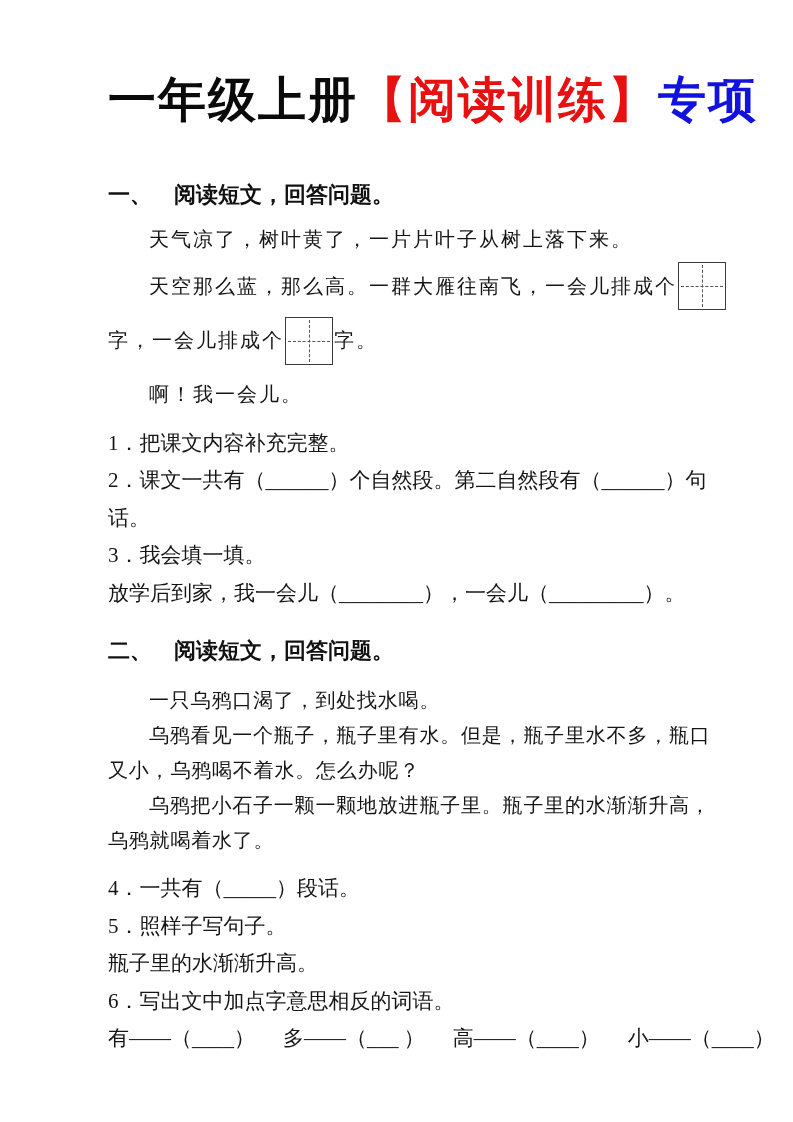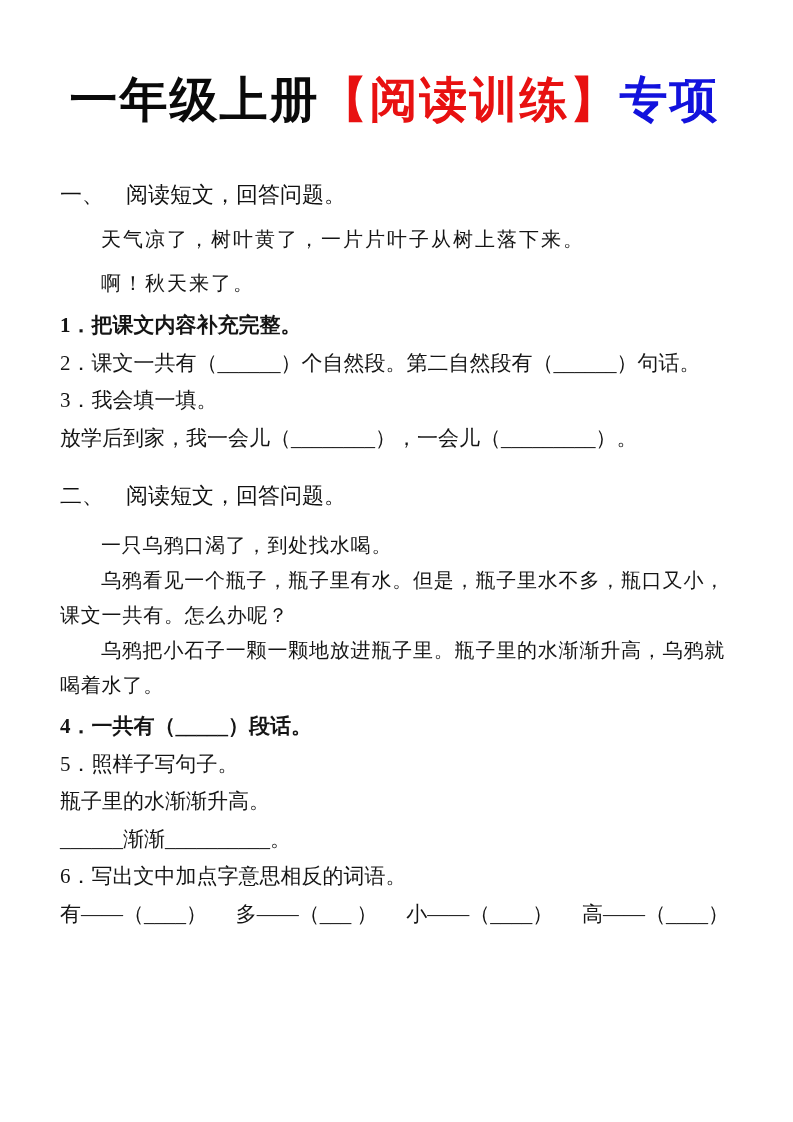--- a/index.html
+++ b/index.html
@@ -6,42 +6,42 @@
     margin: 0;
     padding: 0;
     background: #ffffff;
     color: #151515;
   }
   .page {
     position: relative;
     width: 793px;
     height: 1122px;
     box-sizing: border-box;
-    padding: 0 64px 0 60px;
+    padding: 0 64px 0 108px;
     background: #ffffff;
     overflow: hidden;
     font-family: "Liberation Serif", serif;
   }
   .title {
     margin: 70px 0 0 0;
     text-align: center;
     font-family: "Liberation Sans", sans-serif;
     font-weight: 900;
     font-size: 48px;
     line-height: 60px;
     letter-spacing: 2px;
     white-space: nowrap;
   }
   .t-black { color: #0a0a0a; }
   .t-red   { color: #e81111; }
   .t-blue  { color: #1212dd; }
 
   .sec-heading {
     font-family: "Liberation Sans", sans-serif;
-    font-weight: 400;
+    font-weight: 700;
     font-size: 22px;
     line-height: 38px;
     color: #111;
   }
   .sec-heading.first { margin-top: 46px; }
   .sec-heading.second { margin-top: 20px; }
 
   .passage-title {
     margin-top: 10px;
     text-align: center;
@@ -83,21 +83,21 @@
   .tzg .tzg-v {
     position: absolute;
     top: 2px; bottom: 2px; left: 50%;
     border-left: 1px dashed #555;
   }
 
   .q {
     font-size: 21px;
     line-height: 37.5px;
   }
-  .q.mtop { margin-top: 5px; font-weight: bold; }
+  .q.mtop { margin-top: 12px; }
 
   .q6-row {
     display: flex;
     gap: 28px;
     font-size: 21px;
     line-height: 37.5px;
     white-space: nowrap;
     justify-content: space-between;
   }
 </style>
@@ -108,40 +108,40 @@
 
   <div class="title">
     <span class="t-black">一年级上册</span><span class="t-red">【阅读训练】</span><span class="t-blue">专项</span>
   </div>
 
   <div class="sec-heading first">一、　阅读短文，回答问题。</div>
 
 
   <p class="passage s1 indent m6">天气凉了，树叶黄了，一片片叶子从树上落下来。</p>
 
+  <p class="passage s1 indent boxline"><span>天空那么蓝，那么高。一群大雁往南飞，一会儿排成个</span><span class="tzg"><span class="tzg-h"></span><span class="tzg-v"></span></span><span>字，一会儿排成个</span><span class="tzg"><span class="tzg-h"></span><span class="tzg-v"></span></span><span>字。</span></p>
 
-  <p class="passage s1 indent m6">啊！秋天来了。</p>
+  <p class="passage s1 indent m6">啊！我一会儿。</p>
 
   <p class="q mtop">1．把课文内容补充完整。</p>
   <p class="q">2．课文一共有（______）个自然段。第二自然段有（______）句话。</p>
   <p class="q">3．我会填一填。</p>
   <p class="q">放学后到家，我一会儿（________），一会儿（_________）。</p>
 
   <div class="sec-heading second">二、　阅读短文，回答问题。</div>
 
   <p class="passage s2 indent m13">一只乌鸦口渴了，到处找水喝。</p>
-  <p class="passage s2 indent">乌鸦看见一个瓶子，瓶子里有水。但是，瓶子里水不多，瓶口又小，课文一共有。怎么办呢？</p>
+  <p class="passage s2 indent">乌鸦看见一个瓶子，瓶子里有水。但是，瓶子里水不多，瓶口又小，乌鸦喝不着水。怎么办呢？</p>
   <p class="passage s2 indent">乌鸦把小石子一颗一颗地放进瓶子里。瓶子里的水渐渐升高，乌鸦就喝着水了。</p>
 
   <p class="q mtop">4．一共有（_____）段话。</p>
   <p class="q">5．照样子写句子。</p>
   <p class="q">瓶子里的水渐渐升高。</p>
-  <p class="q">______渐渐__________。</p>
   <p class="q">6．写出文中加点字意思相反的词语。</p>
 
   <div class="q6-row">
     <span>有——（____）</span>
     <span>多——（___ ）</span>
+    <span>高——（____）</span>
     <span>小——（____）</span>
-    <span>高——（____）</span>
   </div>
 
 </div>
 
 </body></html>

